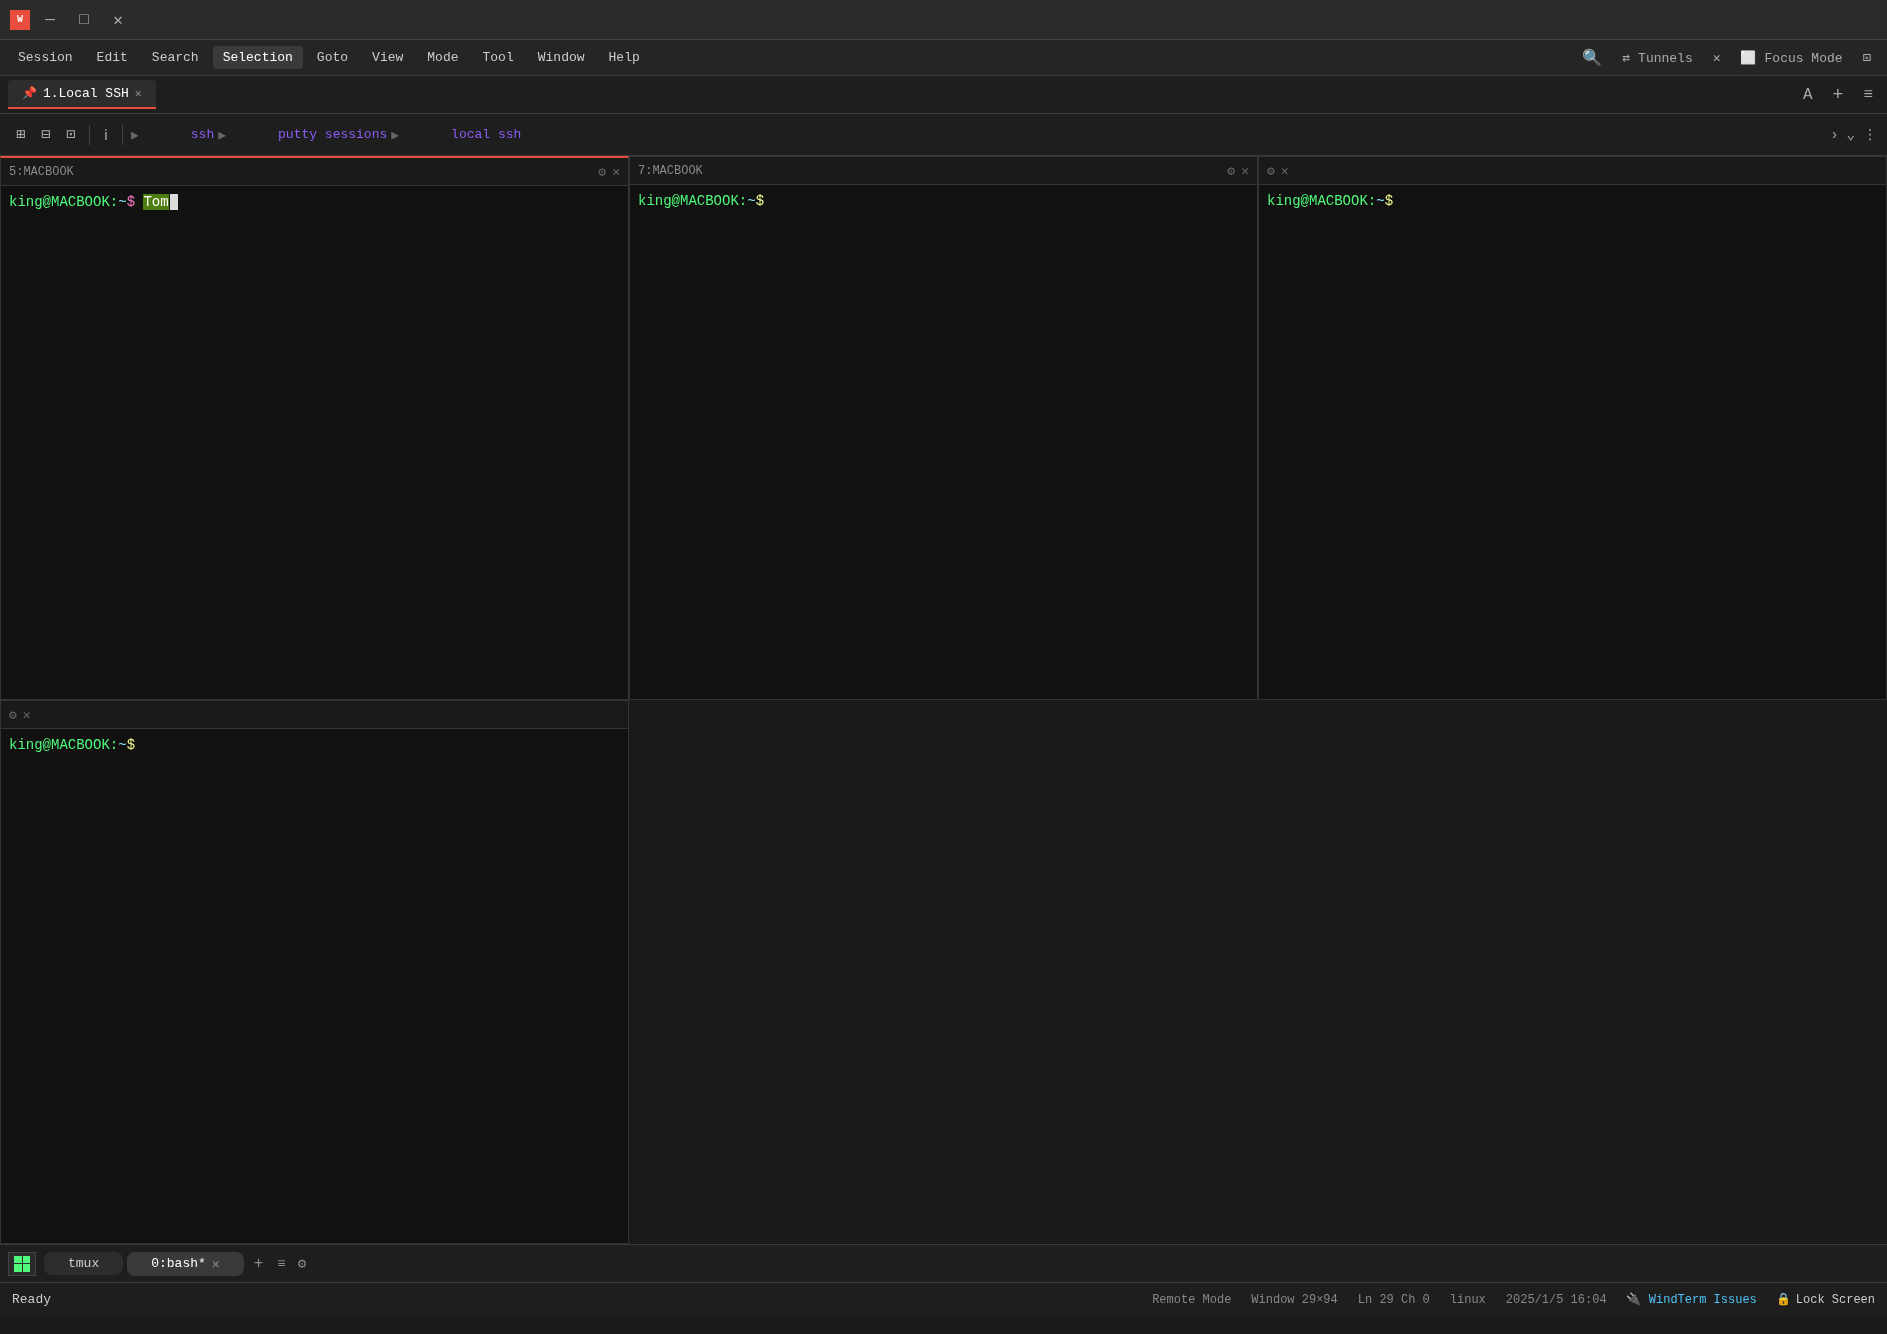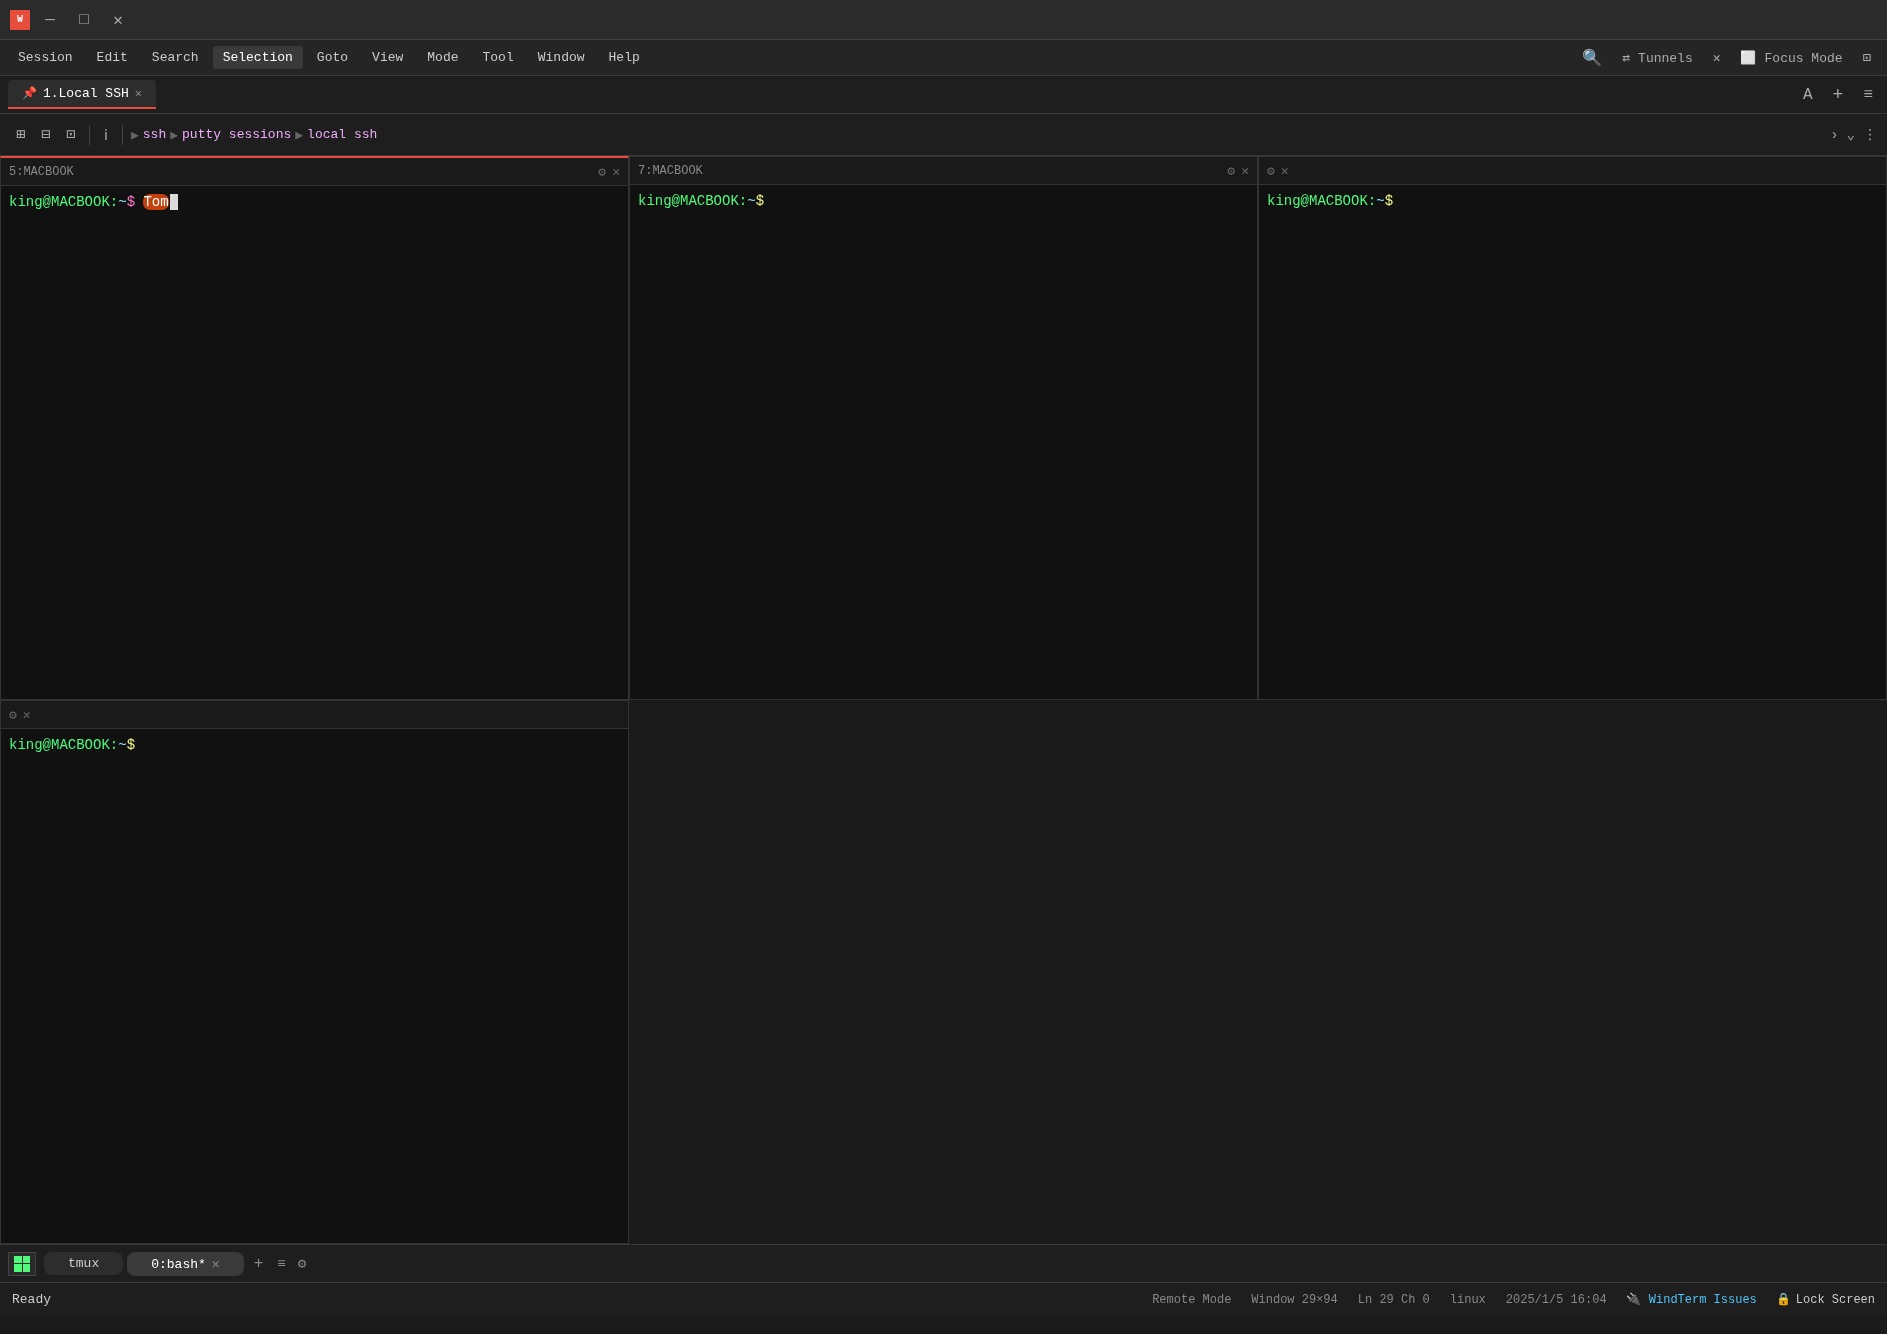--- a/index.html
+++ b/index.html
@@ -181,21 +181,22 @@
       align-items: center;
       gap: 4px;
       color: #ccc;
       font-size: 13px;
     }
     .breadcrumb-arrow {
       color: #666;
     }
     .breadcrumb-item {
       cursor: pointer;
-      color: #f0abfc;
+      color: #8b5cf6;
+      margin-left: 48px;
     }
     .toolbar-right {
       margin-left: auto;
       display: flex;
       align-items: center;
       gap: 8px;
       color: #aaa;
     }
     .toolbar-right span { cursor: pointer; font-size: 14px; }
 
@@ -253,23 +254,22 @@
 
     .prompt-user { color: #50fa7b; }
     .prompt-at { color: #50fa7b; }
     .prompt-host { color: #50fa7b; }
     .prompt-colon { color: #50fa7b; }
     .prompt-tilde { color: #8be9fd; }
     .prompt-dollar { color: #ff79c6; }
     .prompt-dollar-yellow { color: #f1fa8c; }
 
     .selected-text {
-      background: #c2410c;
+      background: #4d7c0f;
       color: #fff;
-      border-radius: 7px;
     }
 
     
     .bottom-tab-bar {
       display: flex;
       align-items: center;
       background: #1e1e1e;
       height: 38px;
       border-top: 1px solid #3a3a3a;
       padding: 0 8px;
@@ -292,21 +292,21 @@
       grid-template-columns: 1fr 1fr;
       grid-template-rows: 1fr 1fr;
       gap: 1px;
     }
     .tmux-icon-inner span {
       background: #50fa7b;
       display: block;
     }
     .bottom-tab {
       display: flex;
-      align-items: flex-end;
+      align-items: flex-start;
       padding: 4px 24px;
       background: #2d2d2d;
       font-size: 13px;
       color: #ccc;
       cursor: pointer;
       gap: 6px;
       border-radius: 8px;
     }
     .bottom-tab-active {
       background: #3a3a3a;

